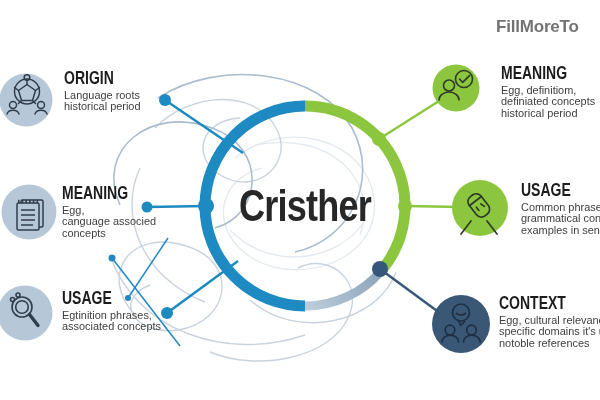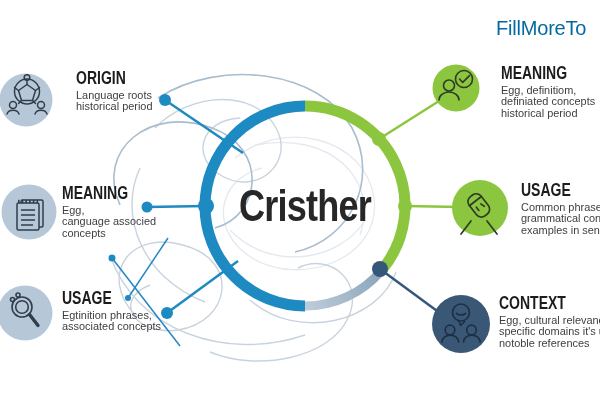--- a/index.html
+++ b/index.html
@@ -2,22 +2,22 @@
 <html><head>
 <meta charset="utf-8">
 <style>
   html,body{margin:0;padding:0;background:#ffffff;}
   .stage{
     position:relative;width:600px;height:400px;overflow:hidden;background:#ffffff;
     font-family:"Liberation Sans",sans-serif;
   }
   .gfx{position:absolute;left:0;top:0;}
   .watermark{
-    position:absolute;left:496px;top:17px;font-weight:400;font-size:20px;
-    color:#0369a1;letter-spacing:-0.2px;white-space:nowrap;
+    position:absolute;left:496px;top:17px;font-weight:700;font-size:17px;
+    color:#737373;letter-spacing:-0.2px;white-space:nowrap;
   }
   .term{
     position:absolute;left:205px;top:183px;width:200px;text-align:center;
     font-weight:700;font-size:44px;line-height:45px;color:#272727;
     letter-spacing:-1px;transform:scaleX(.82);white-space:nowrap;
   }
   .block{position:absolute;}
   .h{
     font-weight:700;font-size:17.5px;line-height:18px;color:#1c1c1c;
     transform:scaleX(.8);transform-origin:left bottom;white-space:nowrap;
@@ -167,21 +167,21 @@
         <circle cx="471.5" cy="330" r="4.8"></circle>
         <path d="M463.5,342 a8.3,6.8 0 0 1 16.6,0"></path>
       </g>
     </g>
   </svg>
 
   <div class="watermark">FillMoreTo</div>
 
   <div class="term">Cristher</div>
 
-  <div class="block" style="left:76px;top:69px">
+  <div class="block" style="left:64px;top:69px">
     <div class="h">ORIGIN</div>
     <div class="l">Language roots</div>
     <div class="l">historical period</div>
   </div>
 
   <div class="block" style="left:62px;top:184px">
     <div class="h">MEANING</div>
     <div class="l">Egg,</div>
     <div class="l">canguage associed</div>
     <div class="l">concepts</div>

